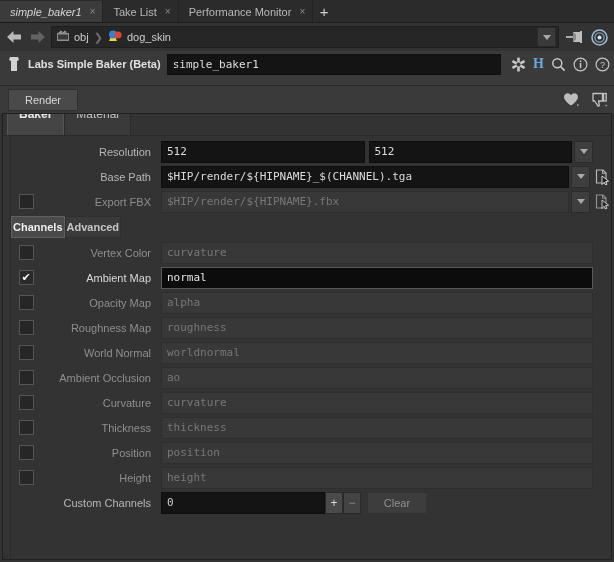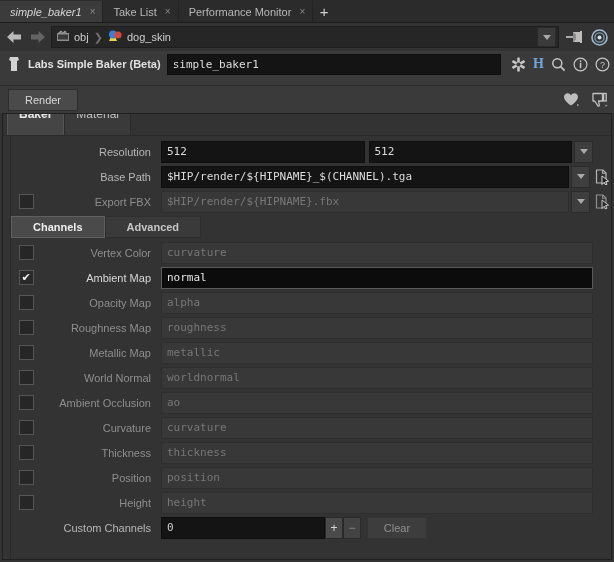--- a/index.html
+++ b/index.html
@@ -272,21 +272,21 @@
   
   .subtabs {
     height: 22px;
     display: flex; align-items: flex-end;
     padding-left: 8px;
     flex: none;
     margin-top: 2px;
   }
   .stab {
     height: 20px;
-    padding: 0 21px;
+    padding: 0 1px;
     display: flex; align-items: center;
     font-size: 11px;
     font-weight: bold;
     color: #c6c6c6;
     background: #3a3a3a;
     border: 1px solid #2e2e2e;
   }
   .stab.active {
     background: #4a4a4a;
     color: #efefef;
@@ -563,28 +563,20 @@
 
         <div class="row">
           <div class="cbcell">
             <span class="cb"></span>
           </div>
           <div class="lbl dim">Roughness Map</div>
           <div class="field">roughness</div>
           <div class="spacer18"></div>
         </div>
 
-        <div class="row">
-          <div class="cbcell">
-            <span class="cb"></span>
-          </div>
-          <div class="lbl dim">Metallic Map</div>
-          <div class="field">metallic</div>
-          <div class="spacer18"></div>
-        </div>
 
         <div class="row">
           <div class="cbcell">
             <span class="cb"></span>
           </div>
           <div class="lbl dim">World Normal</div>
           <div class="field">worldnormal</div>
           <div class="spacer18"></div>
         </div>
 

